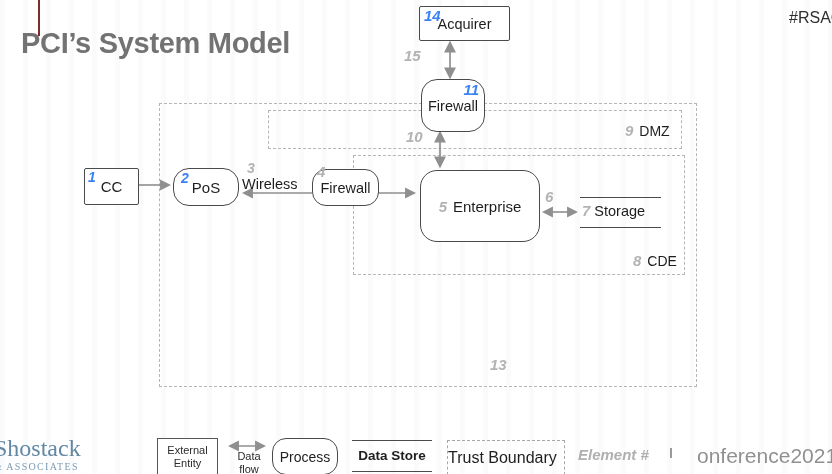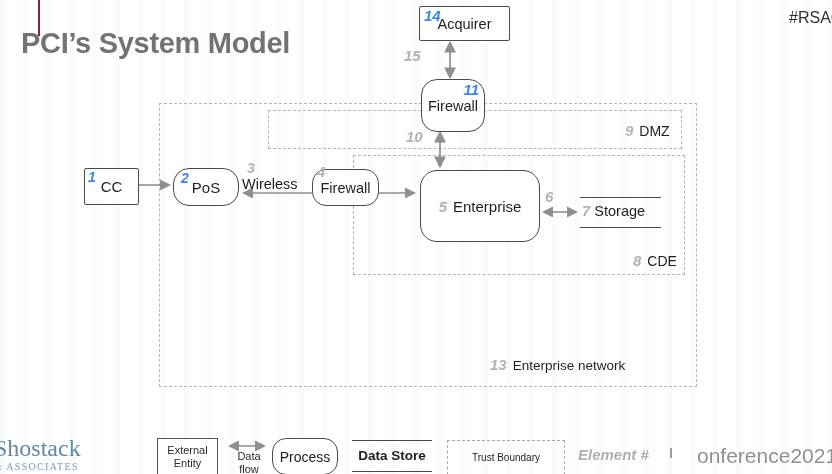--- a/index.html
+++ b/index.html
@@ -61,22 +61,22 @@
           background:#fff;position:absolute;text-align:center;font-size:11px;
           color:#2b2b2b;line-height:13px;padding-top:5px;box-sizing:border-box;z-index:3;}
   .lg-flowtxt{position:absolute;left:227px;top:450px;width:44px;text-align:center;
               font-size:11px;color:#2b2b2b;line-height:13px;z-index:3;}
   .lg-process{left:272px;top:438px;width:64px;height:35px;position:absolute;background:#fff;
               border:1.6px solid #4a4a4a;border-radius:14px;display:flex;align-items:center;
               justify-content:center;font-size:14px;color:#1e1e1e;z-index:3;}
   .lg-ds-text{position:absolute;left:352px;top:448px;width:80px;text-align:center;
               font-size:13.5px;font-weight:600;color:#1e1e1e;z-index:3;}
   .lg-trust{left:447px;top:440px;width:116px;height:33px;position:absolute;
-            border:1.5px dashed #a8a8a8;display:flex;align-items:center;justify-content:center;
-            font-size:10px;color:#1e1e1e;z-index:3;}
+            border:1.5px dashed #a8a8a8;display:flex;align-items:center;justify-content:flex-start;
+            font-size:16px;color:#1e1e1e;z-index:3;}
   .lg-elem{position:absolute;left:578px;top:446px;font-size:15px;font-style:italic;
            font-weight:700;color:#b0b0b0;z-index:3;}
 
   
   .shostack{position:absolute;left:-6px;top:435px;color:#6288a3;
             font-family:"Liberation Serif",serif;font-size:24px;z-index:3;}
   .shostack-sub{position:absolute;left:-6px;top:461px;color:#7d9cb2;
             font-family:"Liberation Serif",serif;font-size:10px;letter-spacing:1.3px;z-index:3;}
   .conf{position:absolute;left:697px;top:444px;font-size:21px;color:#909090;z-index:3;}
   .conf-frag{position:absolute;left:670px;top:448px;width:2px;height:10px;background:#9a9a9a;z-index:3;}
@@ -97,21 +97,20 @@
 <div class="blabel" style="left:625px;top:122px;">
   <span class="num">9</span>
   <span>DMZ</span>
 </div>
 <div class="blabel" style="left:633px;top:252px;">
   <span class="num">8</span>
   <span>CDE</span>
 </div>
 <div class="blabel" style="left:490px;top:356px;font-size:13.5px;">
   <span class="num">13</span>
-  <span>Enterprise network</span>
 </div>
 
 <svg class="arrows" width="832" height="474">
   <defs>
     <marker id="ah" viewBox="0 0 10 10" refX="8" refY="5" markerWidth="7" markerHeight="7" orient="auto-start-reverse">
       <path d="M0,0 L10,5 L0,10 z" fill="#8f8f8f"></path>
     </marker>
   </defs>
   <line x1="450" y1="43" x2="450" y2="77" stroke="#8f8f8f" stroke-width="1.7" marker-start="url(#ah)" marker-end="url(#ah)"></line>
   <line x1="440" y1="133" x2="440" y2="166" stroke="#8f8f8f" stroke-width="1.7" marker-start="url(#ah)" marker-end="url(#ah)"></line>

